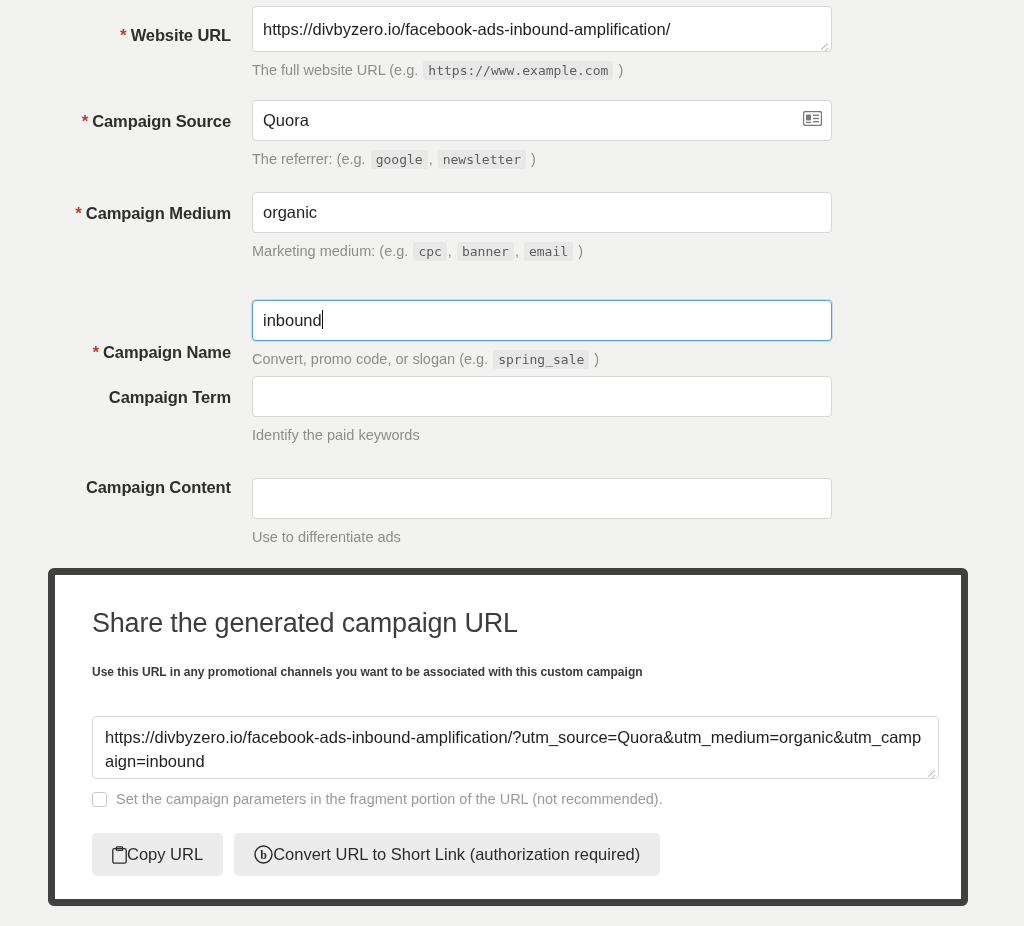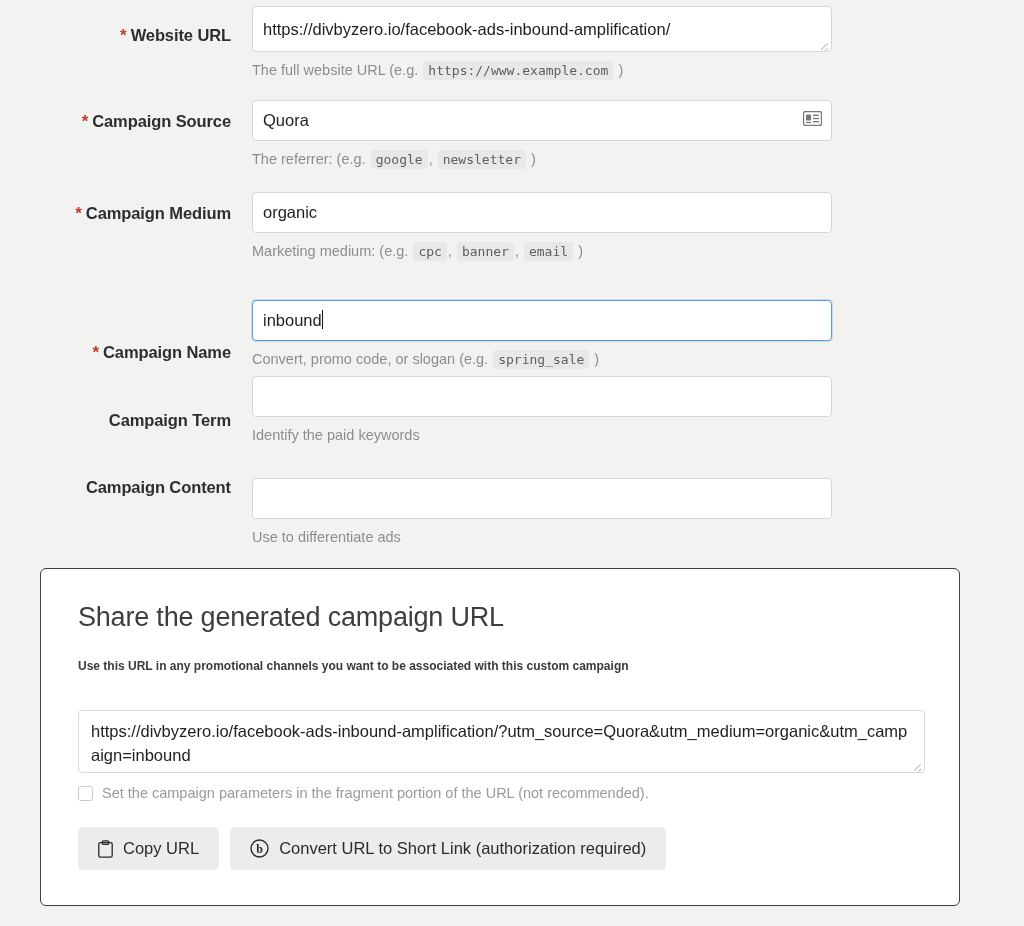--- a/index.html
+++ b/index.html
@@ -120,26 +120,26 @@
     position: absolute;
     right: 10px;
     top: 11px;
     width: 19px;
     height: 15px;
   }
 
   
   .card {
     position: absolute;
-    left: 40px;
+    left: 48px;
     top: 568px;
     width: 920px;
     height: 338px;
     background: #ffffff;
-    border: 1px solid #404040;
+    border: 7px solid #404040;
     border-radius: 6px;
     box-shadow: 0 1px 1px rgba(0,0,0,0.03);
   }
   .card-title {
     position: absolute;
     left: 37px;
     top: 33px;
     font-size: 27px;
     font-weight: 300;
     color: #3d3d3d;
@@ -191,21 +191,20 @@
   .btn-row {
     position: absolute;
     left: 37px;
     top: 258px;
     display: flex;
     gap: 11px;
   }
   .btn {
     display: flex;
     align-items: center;
-    gap: 10px;
     height: 43px;
     padding: 0 19px;
     background: #ececec;
     border: 1px solid transparent;
     border-radius: 5px;
     font-size: 16.5px;
     color: #2b2b2b;
     cursor: pointer;
     font-family: "Liberation Sans", sans-serif;
     white-space: nowrap;
@@ -291,21 +290,21 @@
       </div>
       <div class="help">
         <span>Convert, promo code, or slogan (e.g.</span>
         <code class="chip">spring_sale</code>
         <span>)</span>
       </div>
     </div>
   </div>
 
   <div class="form-row" style="top:376px;">
-    <div class="label-col" style="top:12px;margin-top:23px;">
+    <div class="label-col" style="top:12px;">
       <span>Campaign Term</span>
     </div>
     <div class="field-col" style="top:0px;">
       <div class="txt-input">
         <span></span>
       </div>
       <div class="help">
         <span>Identify the paid keywords</span>
       </div>
     </div>

